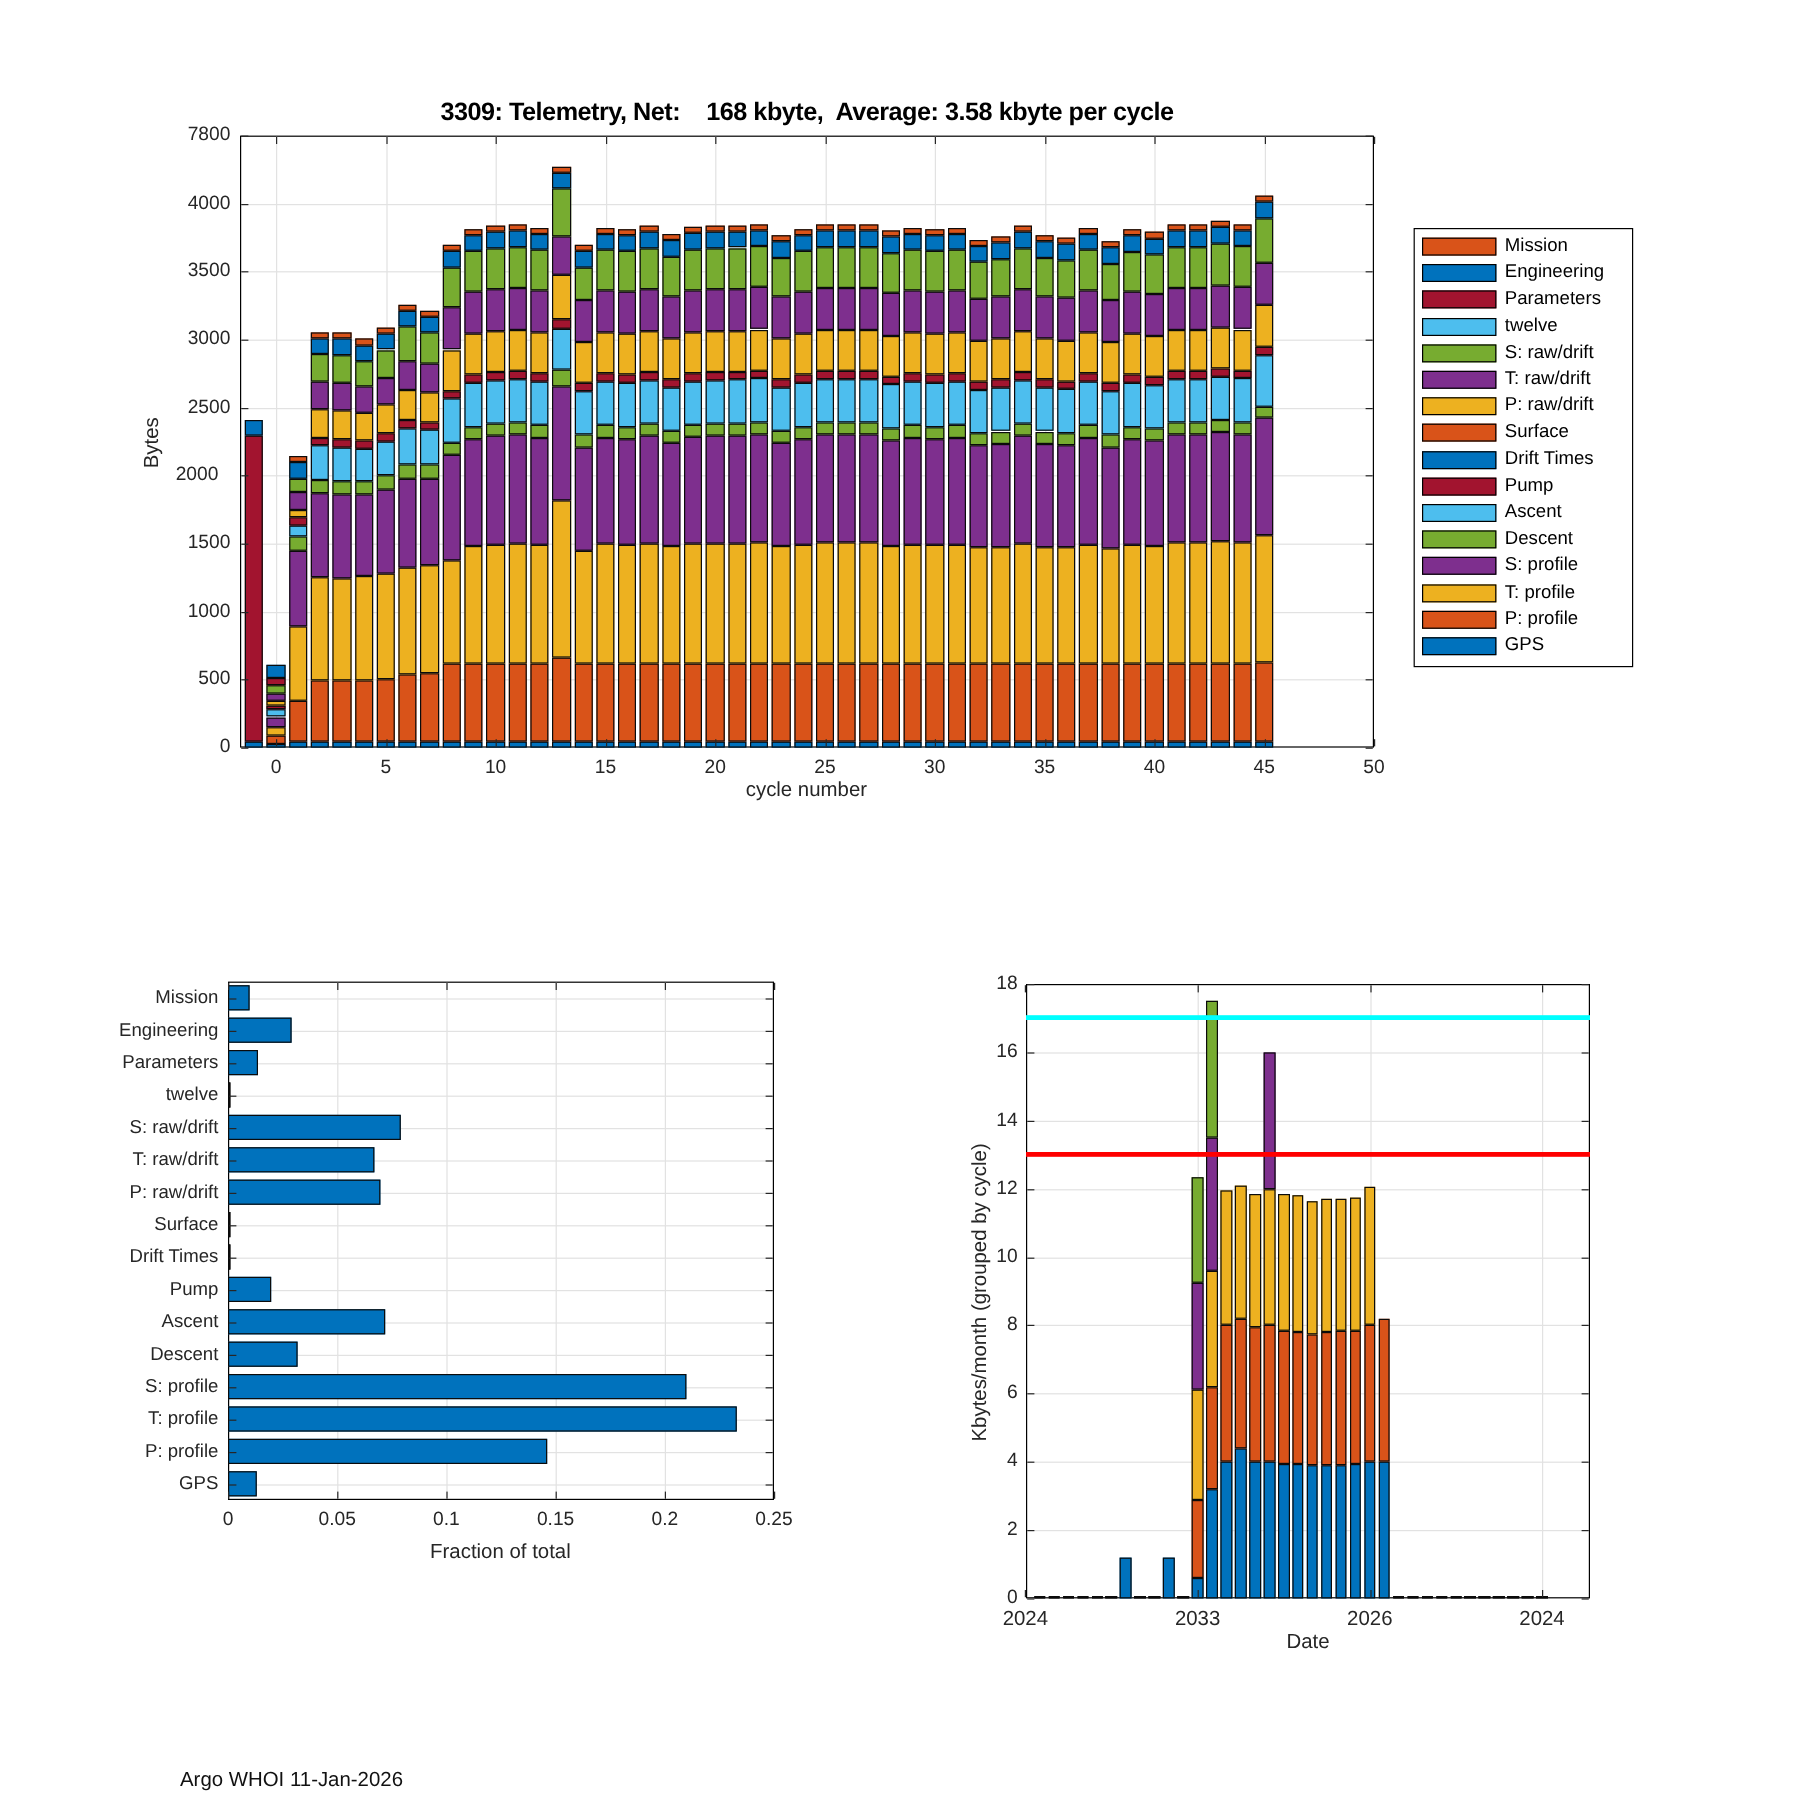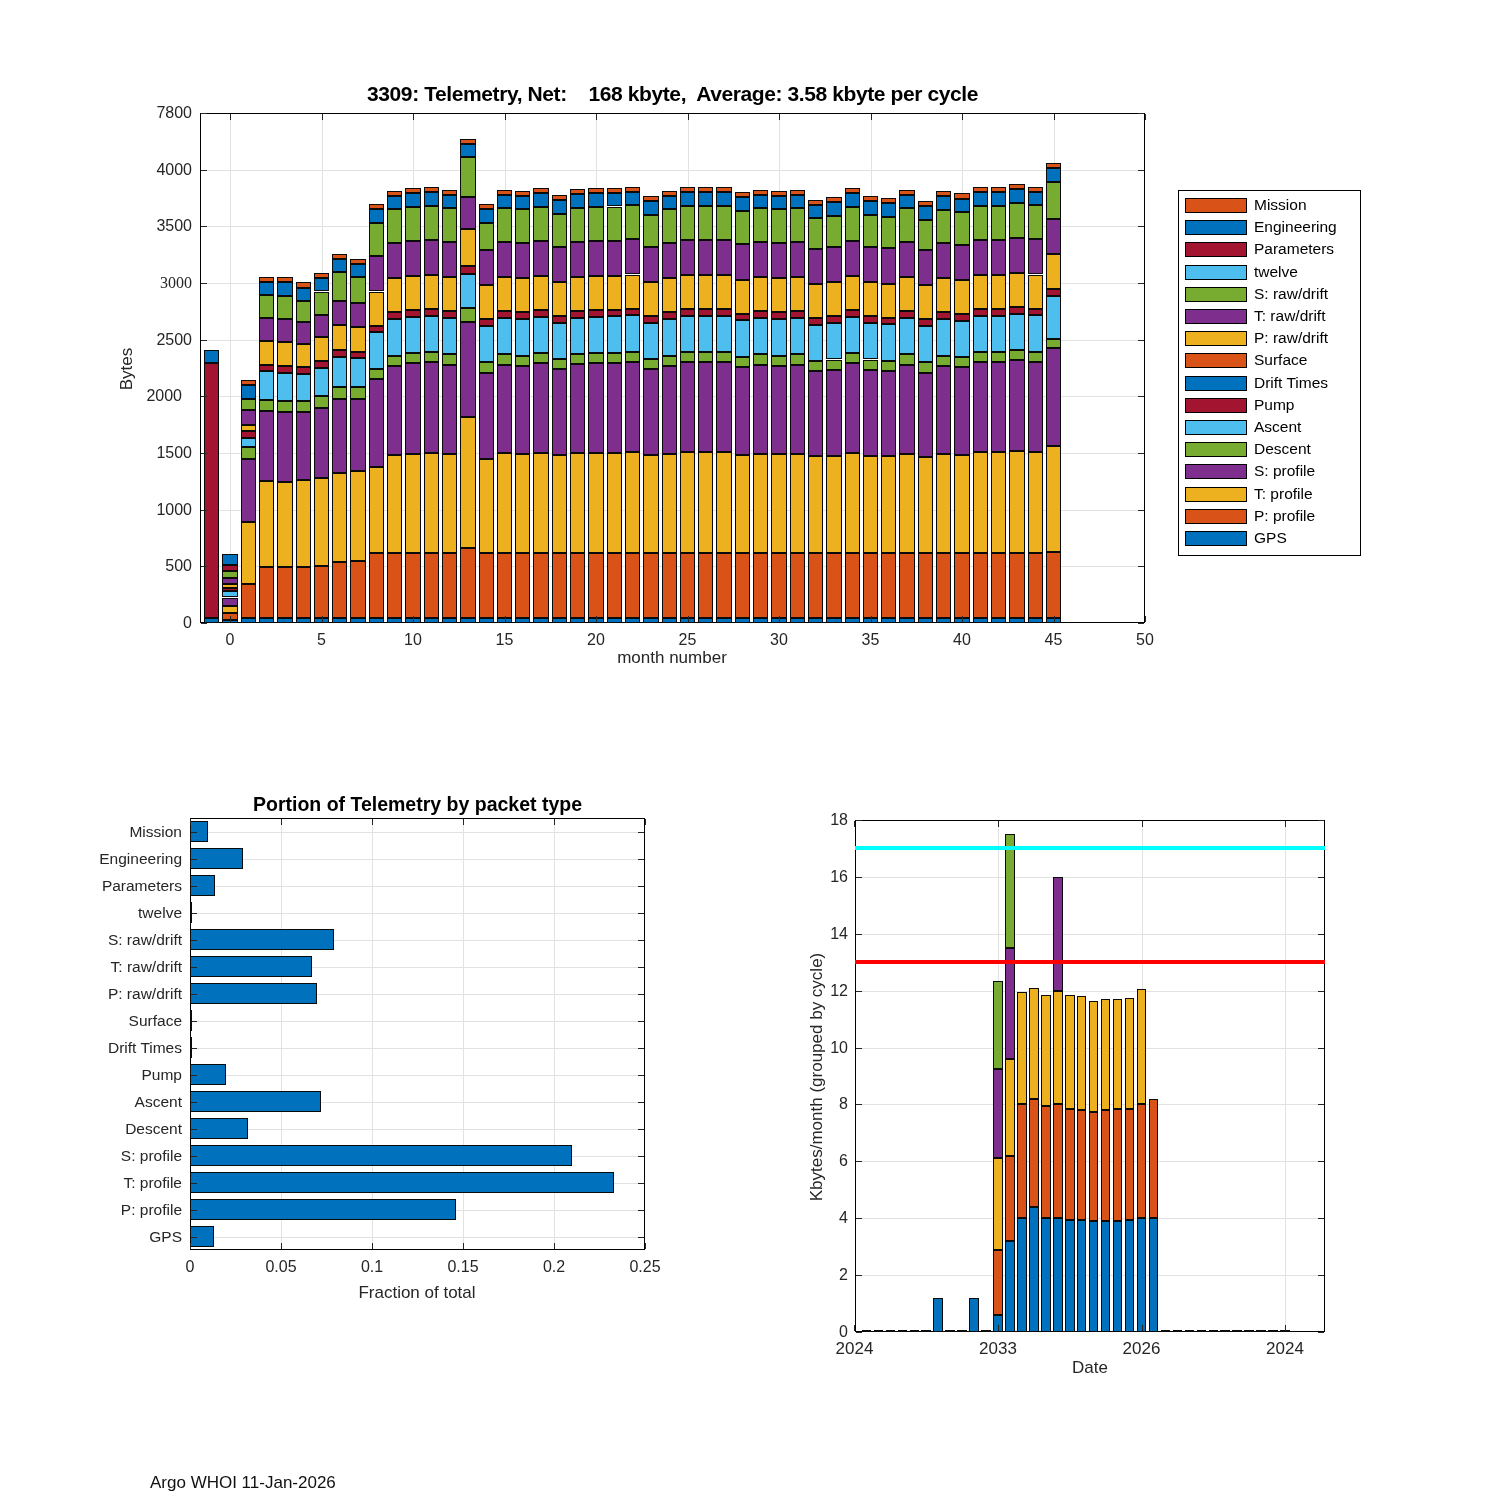--- a/index.html
+++ b/index.html
@@ -26,21 +26,21 @@
 <body>
 
 <div id="figure">
 
   <div class="chart-title title-condensed" style="left:200px;top:82px;width:945px;font-size:21px;">3309: Telemetry, Net:    168 kbyte,  Average: 3.58 kbyte per cycle</div>
 
   <div class="abs" id="top-plot" style="left:200px;top:113px;width:945px;height:510px;"></div>
   <div class="plot-border" style="left:200px;top:113px;width:945px;height:510px;"></div>
 
   <div class="axis-label rot" style="left:82px;top:359px;width:90px;">Bytes</div>
-  <div class="axis-label" style="left:522px;top:648px;width:300px;">month number</div>
+  <div class="axis-label" style="left:522px;top:648px;width:300px;">cycle number</div>
 
   <div class="legend-box" id="legend" style="left:1178px;top:190px;width:181px;height:364px;">
       <div class="legend-row" style="top: 4px;">
         <div class="legend-patch" style="background: rgb(217, 83, 25);"></div>
         <div class="legend-label">Mission</div>
       </div>
       <div class="legend-row" style="top: 26.2px;">
         <div class="legend-patch" style="background: rgb(0, 114, 189);"></div>
         <div class="legend-label">Engineering</div>
       </div>
@@ -95,21 +95,20 @@
       <div class="legend-row" style="top: 314.8px;">
         <div class="legend-patch" style="background: rgb(217, 83, 25);"></div>
         <div class="legend-label">P: profile</div>
       </div>
       <div class="legend-row" style="top: 337px;">
         <div class="legend-patch" style="background: rgb(0, 114, 189);"></div>
         <div class="legend-label">GPS</div>
       </div>
     </div>
 
-  <div class="chart-title" style="left:190px;top:793px;width:455px;font-size:19.5px;">Portion of Telemetry by packet type</div>
   <div class="abs" id="left-plot" style="left:190px;top:818px;width:455px;height:432px;"></div>
   <div class="plot-border" style="left:190px;top:818px;width:455px;height:432px;"></div>
   <div class="axis-label" style="left:267px;top:1283px;width:300px;">Fraction of total</div>
 
   <div class="abs" id="right-plot" style="left:855px;top:820px;width:470px;height:512px;"></div>
   <div class="plot-border" style="left:855px;top:820px;width:470px;height:512px;"></div>
   <div class="axis-label rot" style="left:672px;top:1067px;width:290px;">Kbytes/month (grouped by cycle)</div>
   <div class="axis-label" style="left:940px;top:1358px;width:300px;">Date</div>
 
   <div class="footer" style="left:150px;top:1452px;margin-top:21px;">Argo WHOI 11-Jan-2026</div>
@@ -698,21 +697,21 @@
     <div class="tick" style="left: 1138px; top: 453px; width: 6px; height: 1px;"></div>
     <div class="tick-label" style="left: 130px; top: 444px; width: 62px; text-align: right;">1500</div>
     <div class="tick" style="left: 201px; top: 396.333px; width: 6px; height: 1px;"></div>
     <div class="tick" style="left: 1138px; top: 396.333px; width: 6px; height: 1px;"></div>
     <div class="tick-label" style="left: 120px; top: 387.333px; width: 62px; text-align: right;">2000</div>
     <div class="tick" style="left: 201px; top: 339.667px; width: 6px; height: 1px;"></div>
     <div class="tick" style="left: 1138px; top: 339.667px; width: 6px; height: 1px;"></div>
     <div class="tick-label" style="left: 130px; top: 330.667px; width: 62px; text-align: right;">2500</div>
     <div class="tick" style="left: 201px; top: 283px; width: 6px; height: 1px;"></div>
     <div class="tick" style="left: 1138px; top: 283px; width: 6px; height: 1px;"></div>
-    <div class="tick-label" style="left: 130px; top: 274px; width: 62px; text-align: right; font-family: Liberation Serif, serif;">3000</div>
+    <div class="tick-label" style="left: 130px; top: 274px; width: 62px; text-align: right;">3000</div>
     <div class="tick" style="left: 201px; top: 226.333px; width: 6px; height: 1px;"></div>
     <div class="tick" style="left: 1138px; top: 226.333px; width: 6px; height: 1px;"></div>
     <div class="tick-label" style="left: 130px; top: 217.333px; width: 62px; text-align: right;">3500</div>
     <div class="tick" style="left: 201px; top: 169.667px; width: 6px; height: 1px;"></div>
     <div class="tick" style="left: 1138px; top: 169.667px; width: 6px; height: 1px;"></div>
     <div class="tick-label" style="left: 130px; top: 160.667px; width: 62px; text-align: right;">4000</div>
     <div class="tick" style="left: 201px; top: 113px; width: 6px; height: 1px;"></div>
     <div class="tick" style="left: 1138px; top: 113px; width: 6px; height: 1px;"></div>
     <div class="tick-label" style="left: 130px; top: 104px; width: 62px; text-align: right;">7800</div>
     <div class="tick" style="left: 230px; top: 616px; width: 1px; height: 6px;"></div>

